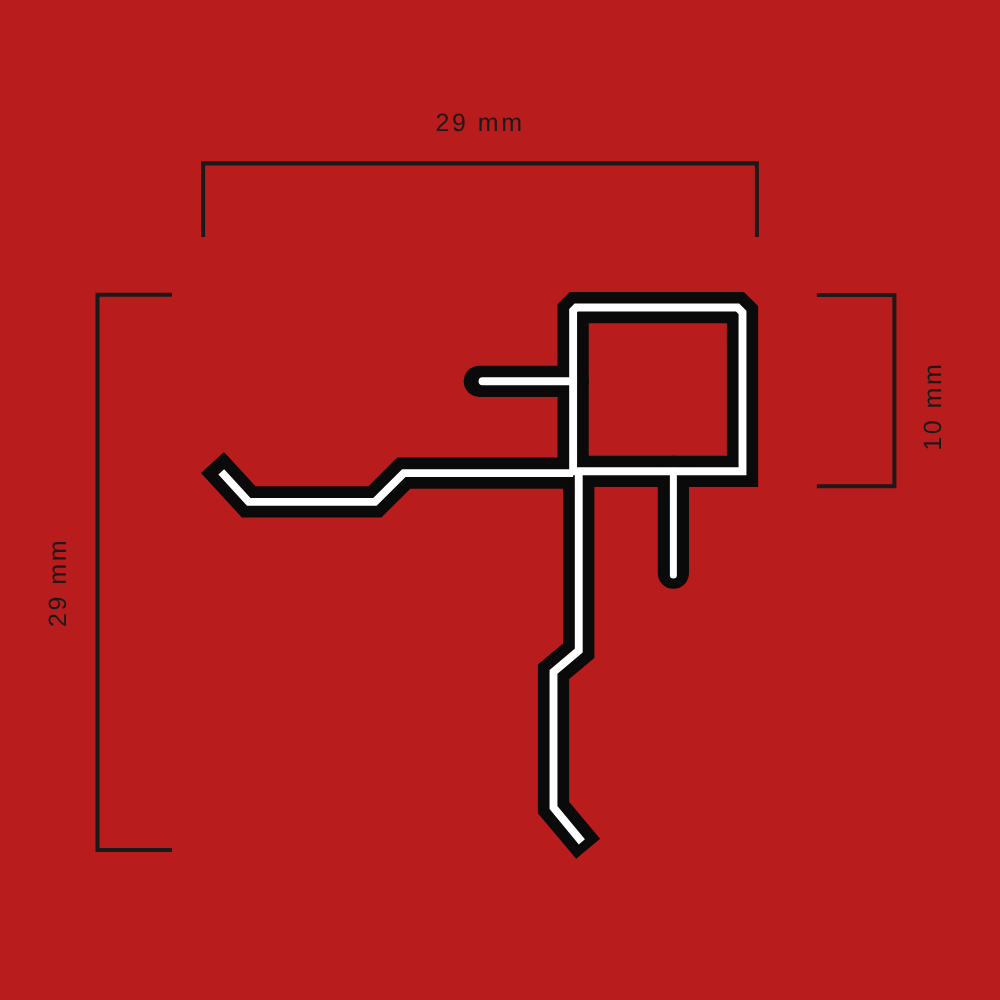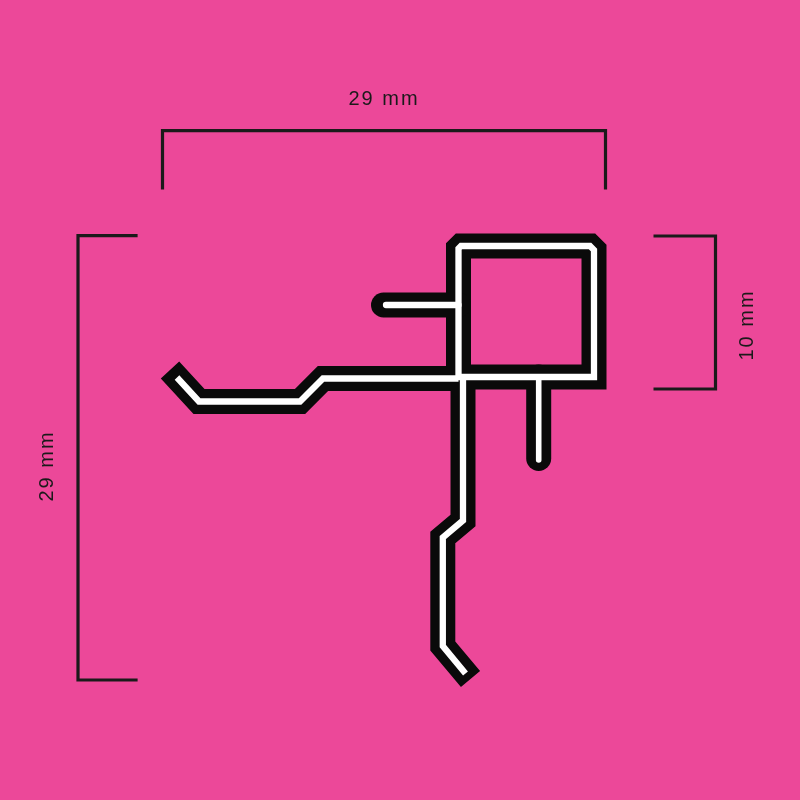--- a/index.html
+++ b/index.html
@@ -1,16 +1,16 @@
 <!DOCTYPE html>
 <html><head>
 <meta charset="utf-8">
 <style>
   html,body{margin:0;padding:0;background:#ffffff;}
-  .wrap{width:800px;height:800px;position:relative;background:#ec4899;overflow:hidden;}
+  .wrap{width:800px;height:800px;position:relative;background:#b91c1c;overflow:hidden;}
   svg{display:block;}
   text{font-family:"Liberation Sans", sans-serif;font-size:20px;fill:#1a1a1a;letter-spacing:2px;}
 </style>
 </head>
 <body>
 <div class="wrap">
 <svg width="800" height="800" viewBox="0 0 800 800">
 
   <g fill="none" stroke="#0a0a0a" stroke-width="25" stroke-linejoin="miter" stroke-miterlimit="12">
     <path d="M 461,246 H 590 L 594,250 V 377 H 458.5 V 248.5 Z"></path>

